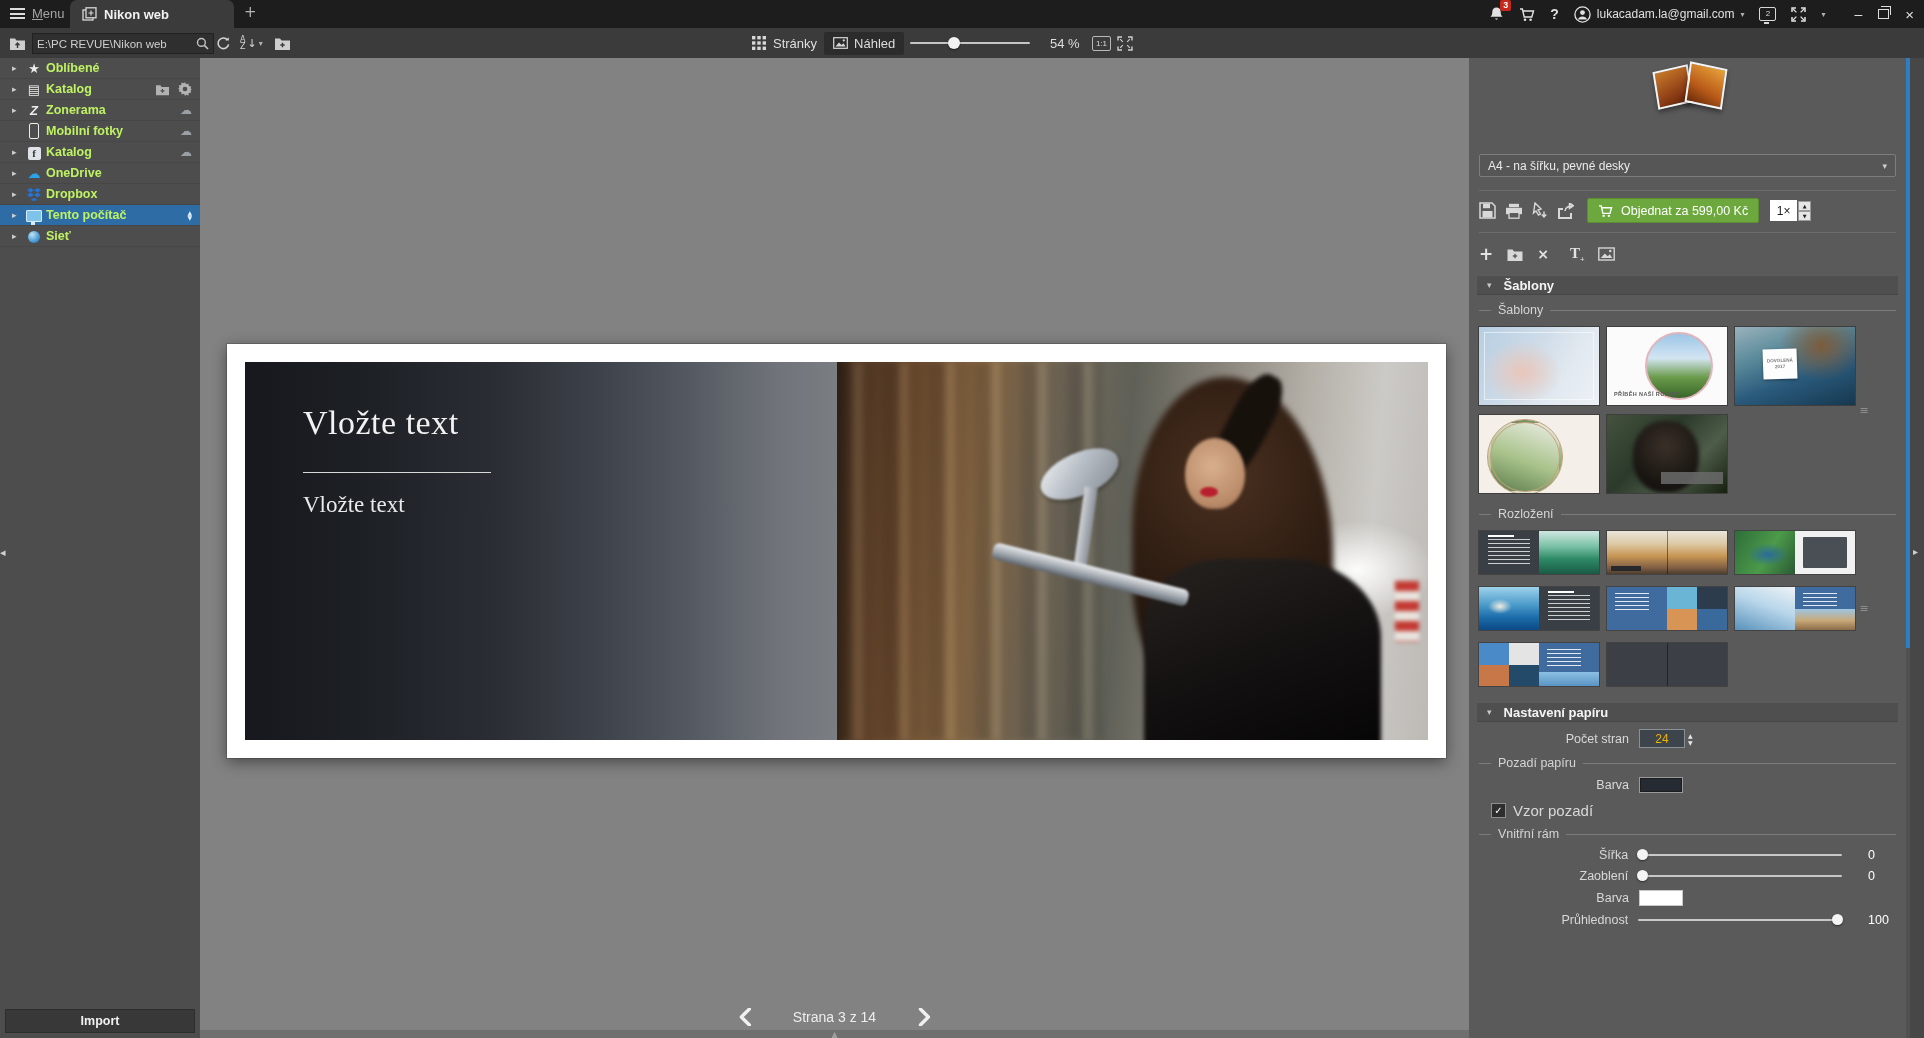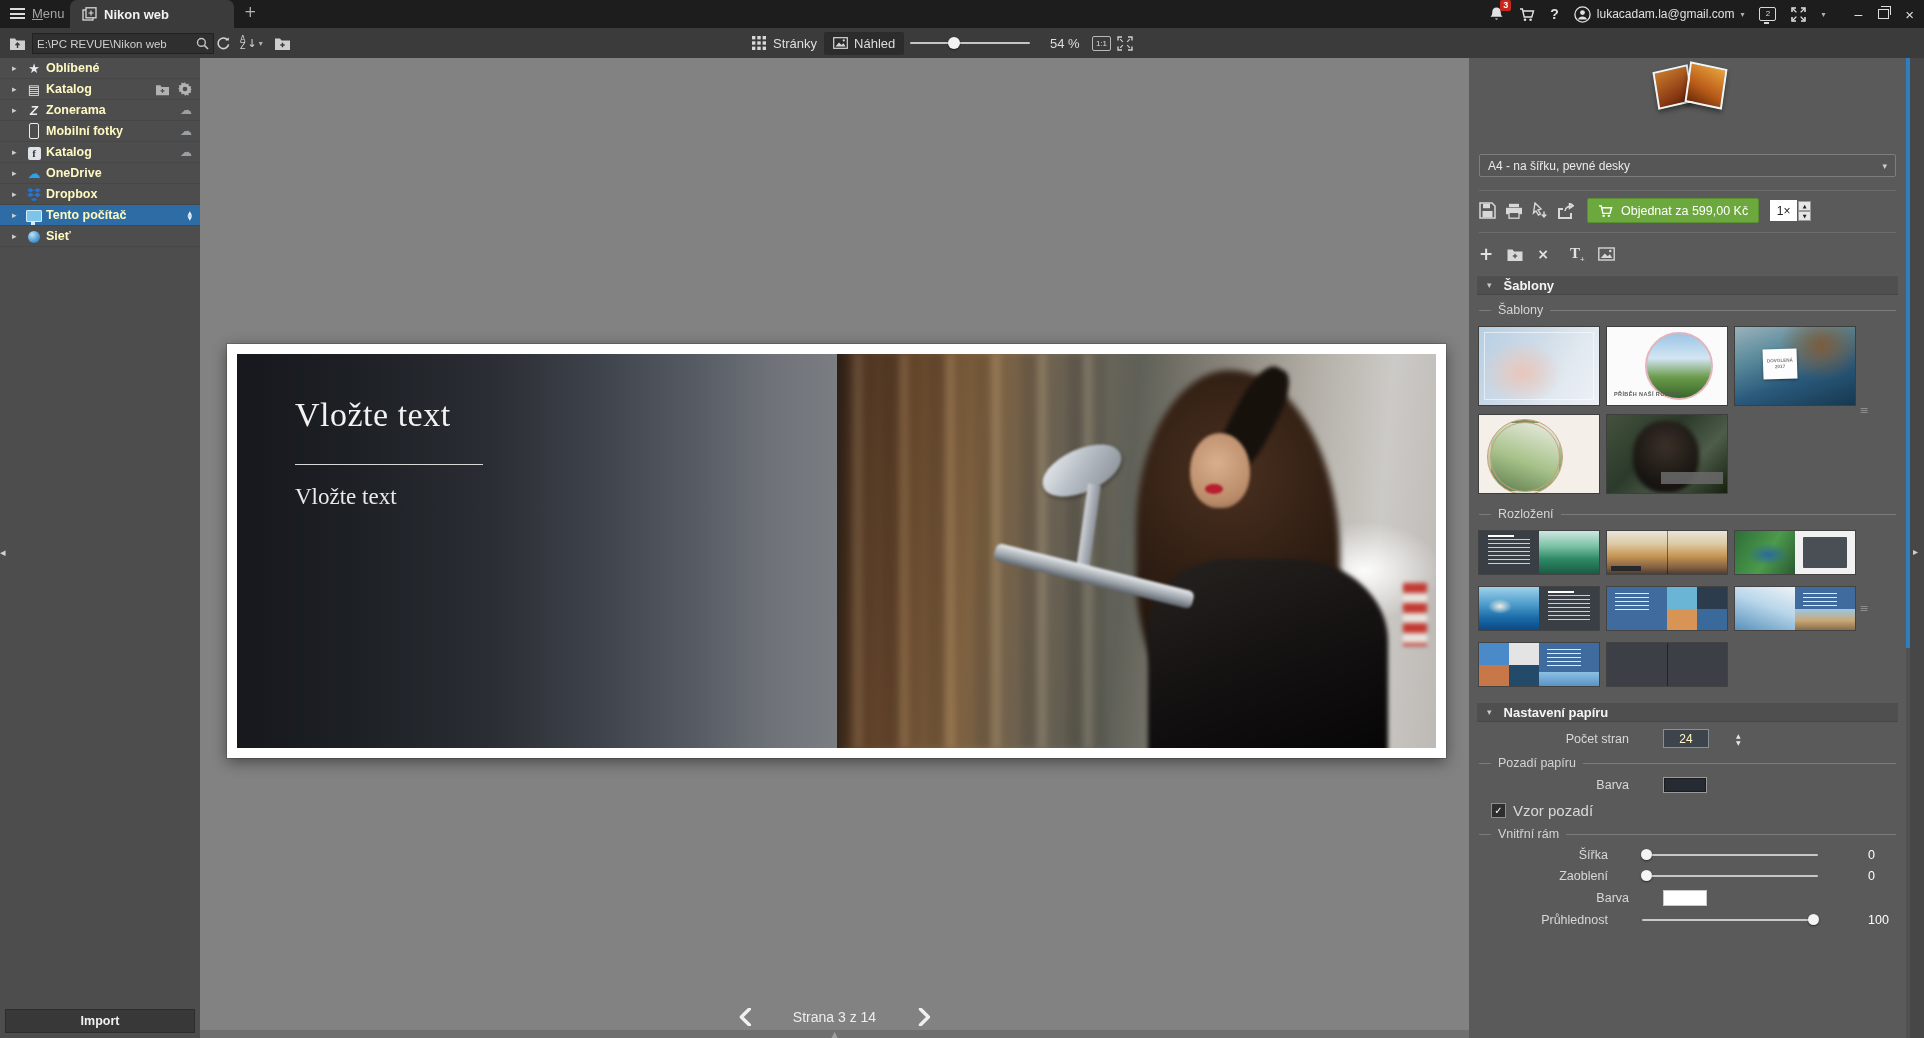--- a/index.html
+++ b/index.html
@@ -54,42 +54,42 @@
   .modules{position:absolute;right:0;top:0;height:30px;display:flex;align-items:stretch;}
   .module{display:flex;align-items:center;padding:0 15px;font-size:14px;color:#a8a8a8;}
   .module.active{background:#8a4fa0;color:#fff;font-weight:bold;padding:0 11px;}
 
   
   .sidebar{position:absolute;left:0;top:58px;width:200px;bottom:0;background:#4d4d4d;}
   .srow{position:relative;height:21px;display:flex;align-items:center;border-bottom:1px solid #464646;
         padding-left:12px;box-sizing:border-box;}
   .srow .arr{width:12px;font-size:9px;color:#cfcfcf;}
   .srow .sic{width:20px;text-align:center;font-size:13px;color:#ececec;font-weight:bold;}
-  .srow .slabel{font-weight:bold;font-size:12.5px;color:#fef9c3;margin-left:2px;white-space:nowrap;}
+  .srow .slabel{font-weight:bold;font-size:12.5px;color:#bef264;margin-left:2px;white-space:nowrap;}
   .srow .rgt{position:absolute;right:8px;display:flex;gap:8px;align-items:center;color:#9aa0a6;font-size:12px;}
   .srow.selected{background:#2d6ca5;}
   .zicon{font-style:italic;}
   .fbicon{display:inline-block;width:13px;height:13px;background:#dfe3e8;color:#33373c;border-radius:2px;
           font-family:"Liberation Serif",serif;font-weight:bold;font-size:11px;line-height:13px;}
   .phoneic{display:inline-block;width:8px;height:14px;border:1.5px solid #ececec;border-radius:2px;vertical-align:middle;}
   .pcic{display:inline-block;width:14px;height:10px;background:#7ec3ea;border:1px solid #d8ecf8;border-radius:1px;
         position:relative;vertical-align:middle;}
   .pcic::after{content:"";position:absolute;left:4px;bottom:-4px;width:4px;height:3px;background:#d8ecf8;}
   .netic{display:inline-block;width:12px;height:12px;border-radius:50%;vertical-align:middle;
          background:radial-gradient(circle at 35% 30%,#bfe3f5,#4a9ad4 60%,#2a6aa4);}
   .odic{color:#2aa3e8 !important;}
   .updown{display:flex;flex-direction:column;line-height:5px;font-size:6px;color:#e8f2fa;}
   .import-btn{position:absolute;left:5px;right:5px;bottom:5px;height:22px;background:#383838;border:1px solid #2d2d2d;
               color:#f0f0f0;font-weight:bold;font-size:12.5px;display:flex;align-items:center;justify-content:center;}
   .edge-left{position:absolute;left:0px;top:546px;font-size:11px;color:#d2d2d2;}
 
   
   .canvas{position:absolute;left:200px;top:58px;width:1269px;bottom:0;background:#828282;overflow:hidden;}
   .spread{position:absolute;left:27px;top:286px;width:1219px;height:414px;background:#fff;
-          box-shadow:0 4px 14px rgba(0,0,0,.45), 0 0 0 1px rgba(0,0,0,.15);padding:10px;box-sizing:border-box;}
+          box-shadow:0 4px 14px rgba(0,0,0,.45), 0 0 0 1px rgba(0,0,0,.15);padding:18px;box-sizing:border-box;}
   .spread-inner{position:relative;width:100%;height:100%;display:flex;overflow:hidden;}
   .pageL{width:50%;height:100%;position:relative;
          background:linear-gradient(90deg,#16181d 0%,#1d2025 20%,#2a2d33 42%,#3e424a 60%,#565a62 76%,#70747a 90%,#7a7d82 100%);}
   .headline{position:absolute;left:58px;top:42px;font-family:"Liberation Serif",serif;font-size:34px;color:#f2f2f2;letter-spacing:.5px;}
   .rule{position:absolute;left:58px;top:110px;width:188px;height:1px;background:#d8d8d8;}
   .subline{position:absolute;left:58px;top:130px;font-family:"Liberation Serif",serif;font-size:23px;color:#eaeaea;}
   .pageR{width:50%;height:100%;position:relative;overflow:hidden;
          background:
            radial-gradient(110px 70px at 88% 55%, rgba(255,255,255,.95), rgba(255,255,255,0) 70%),
            linear-gradient(95deg,#4a3322 0%,#6b4a2e 12%,#8a6a46 24%,#746a5a 36%,#5f6057 48%,#8a857c 62%,#b4b0a8 76%,#cccac6 88%,#bdbab6 100%);}
@@ -213,23 +213,23 @@
   .ph-sant{background:linear-gradient(200deg,#eef3f6 0%,#b8d6ea 45%,#5a92bc 100%);}
   .ph-ruin{background:linear-gradient(180deg,#9ec6e2 0%,#c8a878 55%,#8a6c48 100%);}
   .coll{display:grid;grid-template-columns:1fr 1fr;grid-template-rows:1fr 1fr;}
   .coll i{display:block;}
   .c1{background:#6ab4d6;}.c2{background:#2c3c4c;}.c3{background:#d89454;}.c4{background:#3a6a9c;}
   .c5{background:#4a8ac8;}.c6{background:#e4e4e4;}.c7{background:#c87848;}.c8{background:#244a6a;}
   .half2{display:flex;flex-direction:column;}
   .half2 .tp{flex:1;position:relative;}
 
   
-  .prow{display:flex;align-items:center;margin-top:7px;gap:24px;}
+  .prow{display:flex;align-items:center;margin-top:7px;}
   .plbl{width:150px;text-align:right;margin-right:10px;font-size:12.5px;color:#d8d8d8;white-space:nowrap;}
-  .numbox{width:44px;height:17px;background:#3e444c;border:1px solid #8a9097;color:#fef9c3;font-size:12px;
+  .numbox{width:44px;height:17px;background:#3e444c;border:1px solid #8a9097;color:#eab308;font-size:12px;
           display:flex;align-items:center;justify-content:center;}
   .spin{display:flex;flex-direction:column;margin-left:3px;line-height:7px;font-size:6px;color:#e8e8e8;}
   .swatch{width:42px;height:14px;border:1px solid #9a9a9a;box-shadow:inset 0 0 0 1px #1c1c1c;}
   .sw-dark{background:#262b33;}
   .sw-white{background:#fff;box-shadow:none;border:1px solid #c8c8c8;}
   .chkrow{display:flex;align-items:center;margin-top:9px;margin-left:12px;gap:7px;}
   .chk{width:13px;height:13px;background:#2e2e2e;border:1px solid #8e8e8e;color:#fff;font-size:10px;
        display:flex;align-items:center;justify-content:center;font-weight:bold;}
   .chklabel{font-size:15px;color:#d8d8d8;}
   .slider{position:relative;width:205px;height:12px;}

